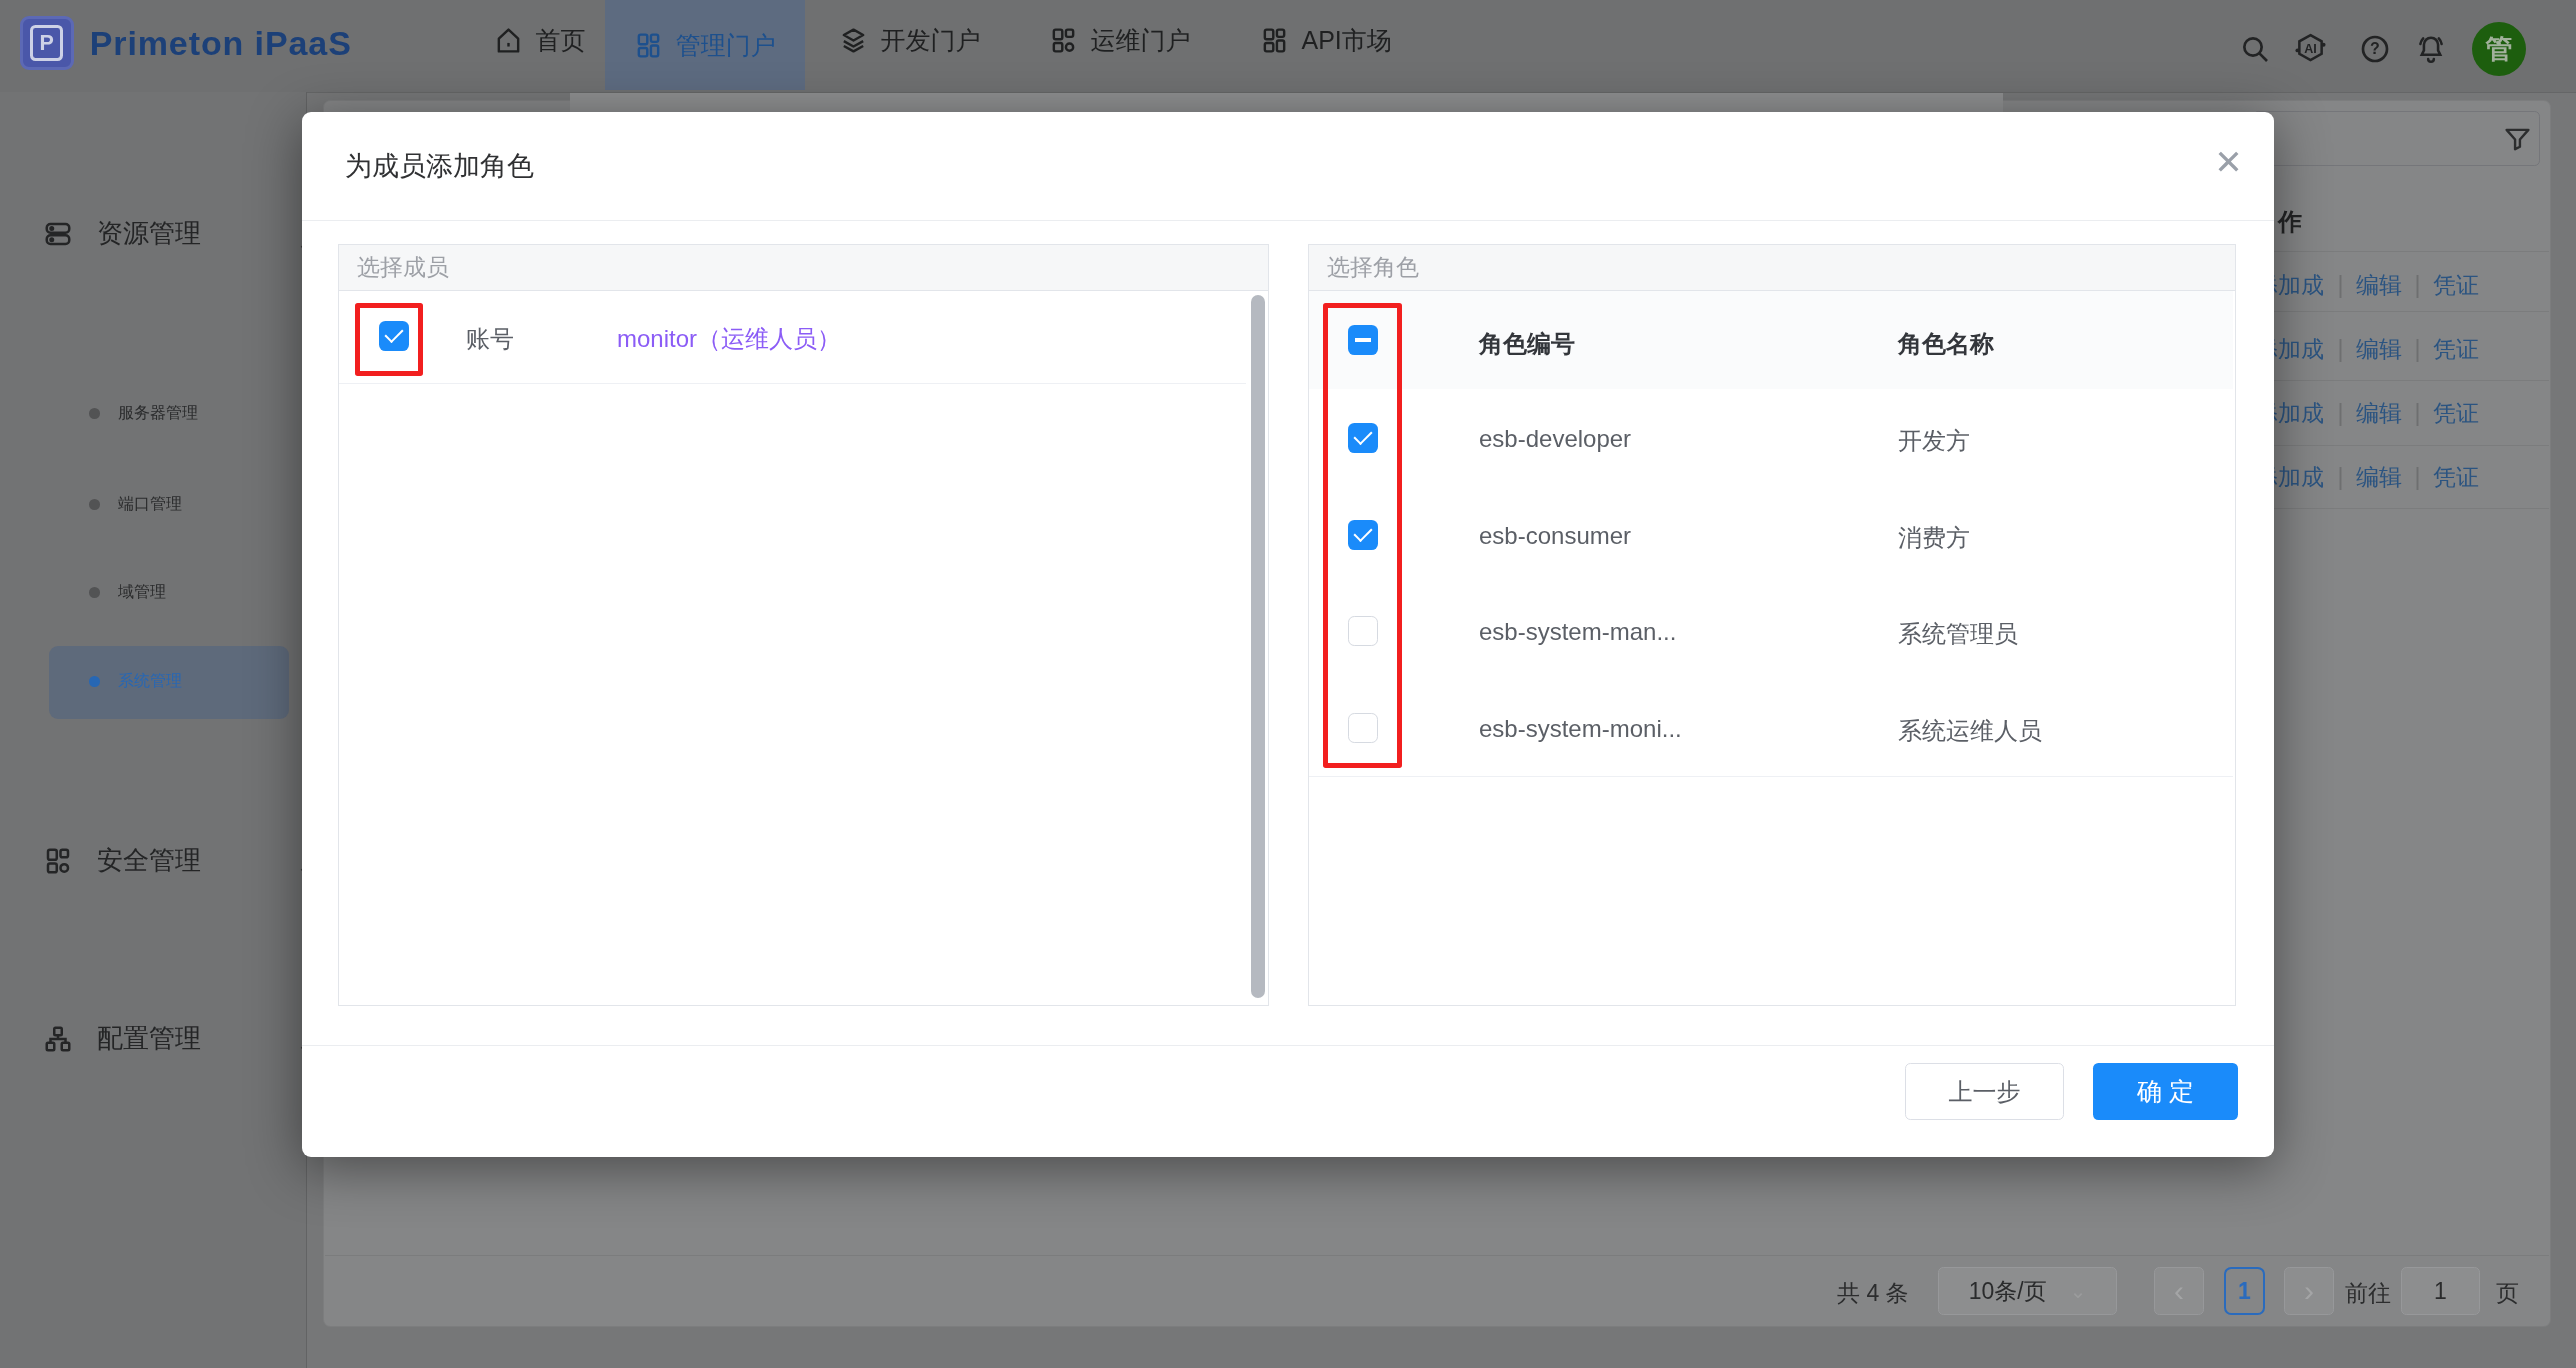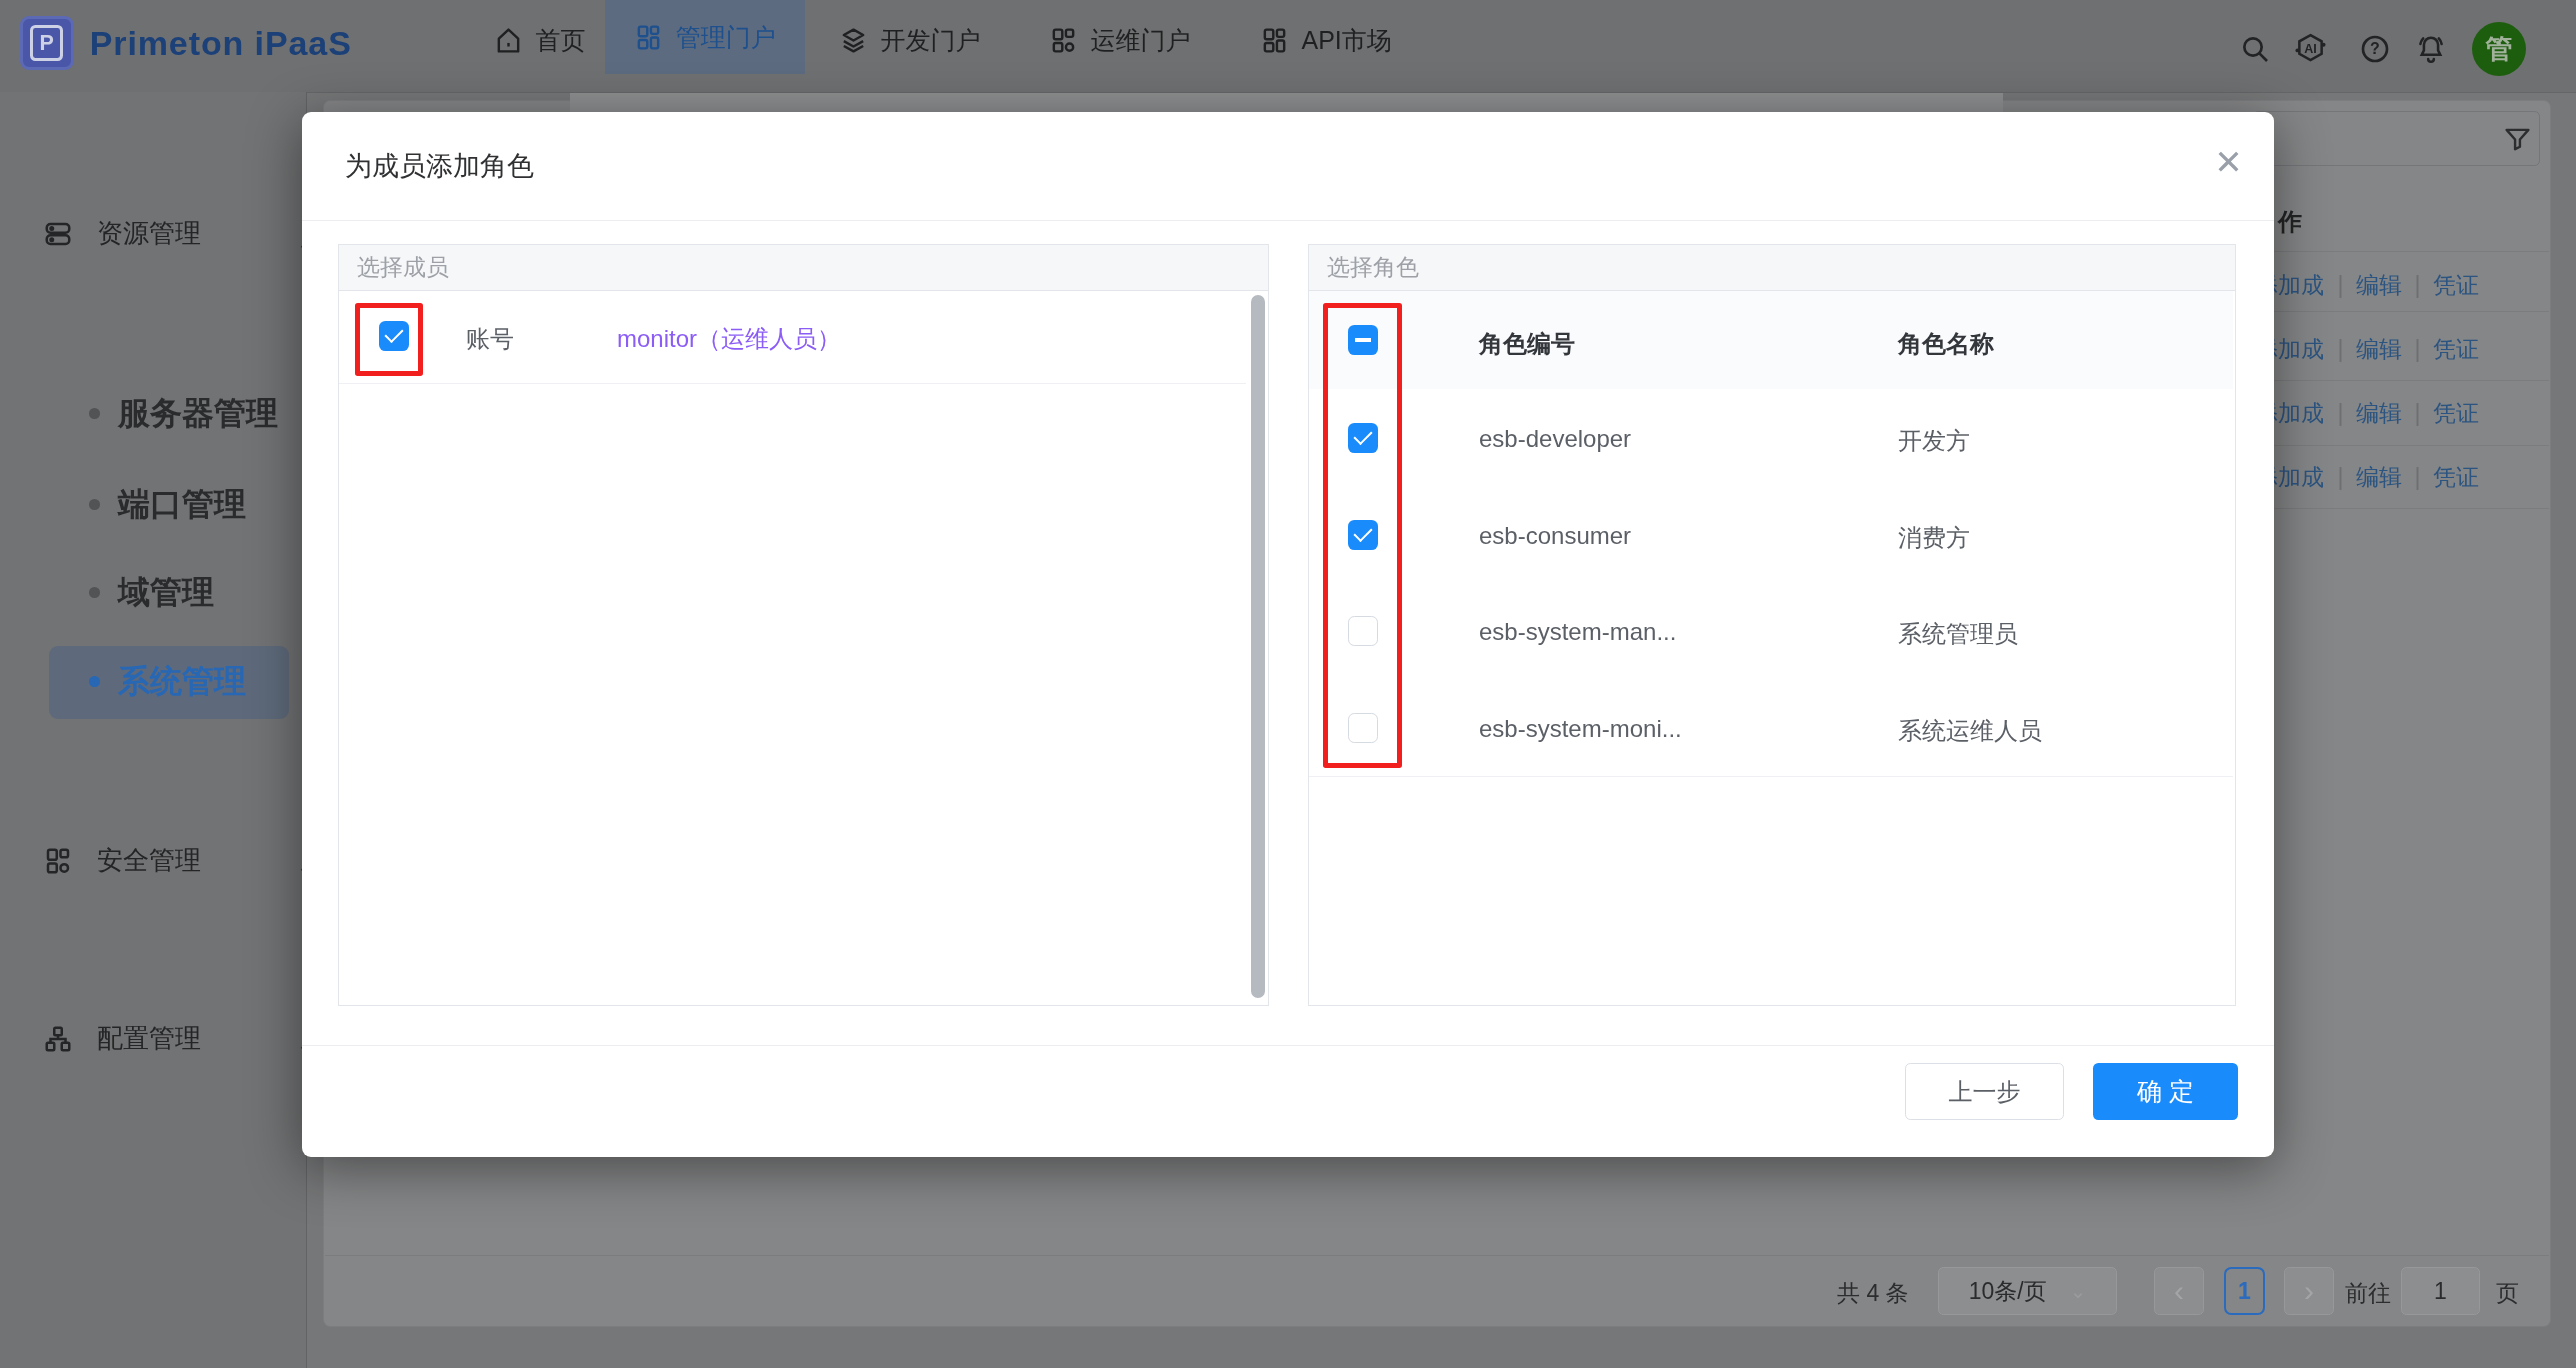--- a/index.html
+++ b/index.html
@@ -5,36 +5,36 @@
   html,body{margin:0;padding:0;overflow:hidden;background:#767778;}
   #stage{position:relative;width:2576px;height:1368px;overflow:hidden;
          font-family:"Liberation Sans","DejaVu Sans",sans-serif;color:#202122;}
   .abs{position:absolute;}
 
   
   #bg-base{left:0;top:0;width:2576px;height:1368px;background:#767778;}
   #topnav{left:0;top:0;width:2576px;height:92px;background:#6f7071;border-bottom:1.8px solid #656667;}
   .navitem{display:flex;align-items:center;gap:12.5px;font-size:25px;color:#1f2021;height:70px;top:5.4px;cursor:pointer;}
   .navitem svg{display:block;}
-  #tab-admin{left:605px;top:0;width:200px;height:74px;background:#5d6b80;display:flex;align-items:center;justify-content:center;gap:12.5px;font-size:25px;color:#1d508d;cursor:pointer;}
+  #tab-admin{left:605px;top:0;width:200px;height:90px;background:#5d6b80;display:flex;align-items:center;justify-content:center;gap:12.5px;font-size:25px;color:#1d508d;cursor:pointer;}
   #logo{left:19.7px;top:16px;display:flex;align-items:center;gap:16px;cursor:pointer;}
   #logo-mark{width:54px;height:54px;border-radius:9px;background:#4a57a9;border:3.6px solid #5c69b5;box-sizing:border-box;display:flex;align-items:center;justify-content:center;}
   #logo-mark .p{width:27px;height:30px;border:3.6px solid #cdd1e6;border-radius:5.4px;color:#cdd1e6;font-weight:bold;font-size:21.5px;display:flex;align-items:center;justify-content:center;}
   #logo-text{font-size:34px;font-weight:bold;color:#1c4078;letter-spacing:0.9px;}
   .topicon{color:#222324;cursor:pointer;}
   #avatar{left:2472px;top:21.5px;width:54px;height:54px;border-radius:50%;background:#1d5e0e;color:#a2b19c;font-size:27px;font-weight:bold;display:flex;align-items:center;justify-content:center;cursor:pointer;}
   #dropdown-panel{left:570px;top:70px;width:1433px;height:42px;background:#8e8f90;border-radius:12.5px 12.5px 0 0;}
 
   
   #sidebar{left:0;top:92px;width:307px;height:1276px;background:#727374;border-right:1.8px solid #626364;box-sizing:border-box;}
   .side-item{position:absolute;left:0;width:307px;height:63px;display:flex;align-items:center;cursor:pointer;color:#242526;font-size:26px;}
   .side-item svg{position:absolute;left:43px;}
   .side-item .lbl{position:absolute;left:97px;}
   .side-item .chev{position:absolute;left:253px;color:#3a3b3c;}
-  .sub-item{position:absolute;left:0;width:307px;height:57px;display:flex;align-items:center;cursor:pointer;color:#2a2b2c;font-size:32px;font-weight:bold;}
+  .sub-item{position:absolute;left:0;width:307px;height:57px;display:flex;align-items:center;cursor:pointer;color:#2a2b2c;font-size:16px;}
   .sub-item .dot{position:absolute;left:89px;width:10.7px;height:10.7px;border-radius:50%;background:#525354;}
   .sub-item .lbl{position:absolute;left:118px;}
   #active-pill{left:49px;top:554px;width:240px;height:73px;background:#5e6a7b;border-radius:9px;}
   .sub-item.active{color:#2767b4;}
   .sub-item.active .dot{background:#2767b4;}
 
   
   #card{left:323px;top:100px;width:2228px;height:1227px;background:#858687;border:1.8px solid #7c7d7e;border-radius:7.2px;box-sizing:border-box;}
   #filter-box{left:2253px;top:111px;width:287px;height:55px;border:1.8px solid #75767a;border-radius:5.4px;box-sizing:border-box;}
   #filter-icon{left:2503px;top:125px;color:#2c2d2e;cursor:pointer;}

